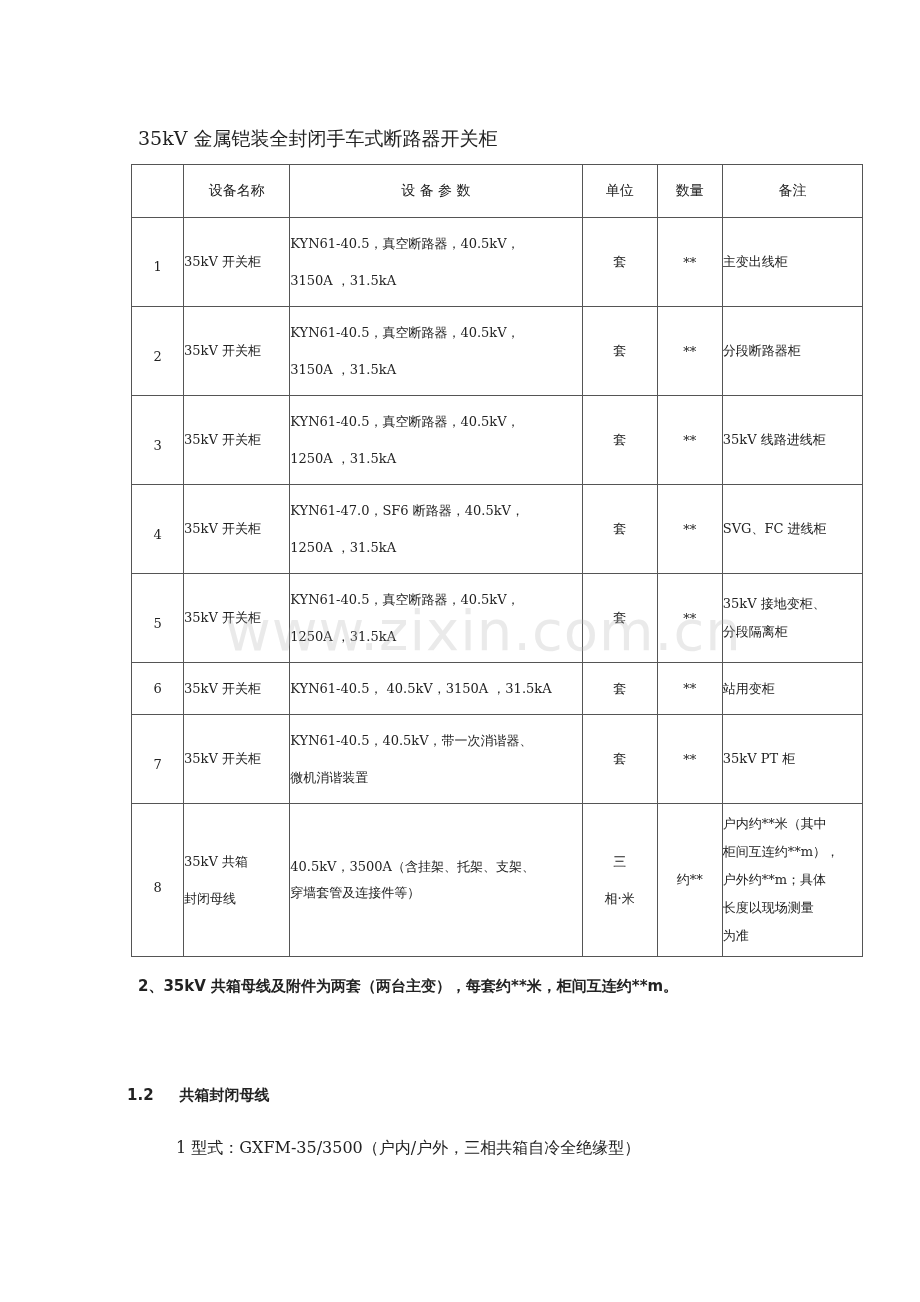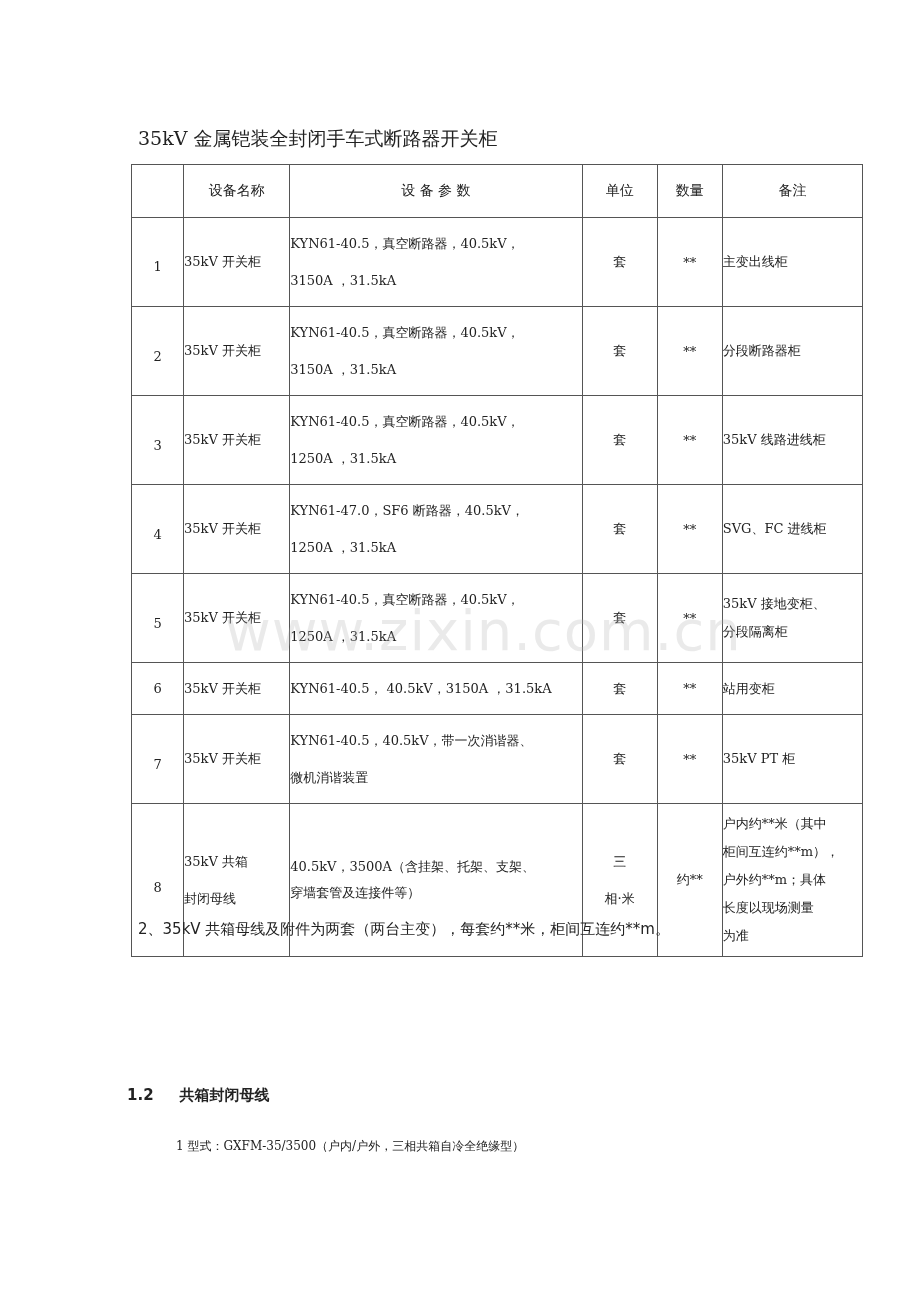--- a/index.html
+++ b/index.html
@@ -76,43 +76,43 @@
     tr.row-h154 td { height: 152px; }
     .idx-top { margin-top: 10px; }
     .param-single { line-height: 20px; white-space: nowrap; }
     .name-multi { line-height: 37px; }
     .unit-multi { line-height: 37px; text-align: left; padding-left: 8px; }
     .note-tight { line-height: 24px; }
 
     .para-bold {
       position: absolute;
       left: 138px;
-      top: 920px;
+      top: 977px;
       font-family: "DejaVu Sans", "Liberation Sans", sans-serif;
-      font-weight: normal;
+      font-weight: bold;
       font-size: 15px;
       color: #222;
       white-space: nowrap;
     }
     .heading {
       position: absolute;
       left: 127px;
       top: 1086px;
       font-family: "DejaVu Sans", "Liberation Sans", sans-serif;
       font-weight: bold;
       font-size: 15px;
       color: #222;
       white-space: nowrap;
     }
     .heading .num { margin-right: 26px; }
     .body-line {
       position: absolute;
       left: 176px;
       top: 1138px;
-      font-size: 12px;
+      font-size: 16px;
       color: #222;
       white-space: nowrap;
     }
     .watermark {
       position: absolute;
       left: 225px;
       top: 598px;
       font-family: "DejaVu Sans", "Liberation Sans", sans-serif;
       font-size: 56px;
       color: rgba(180,180,180,0.28);

